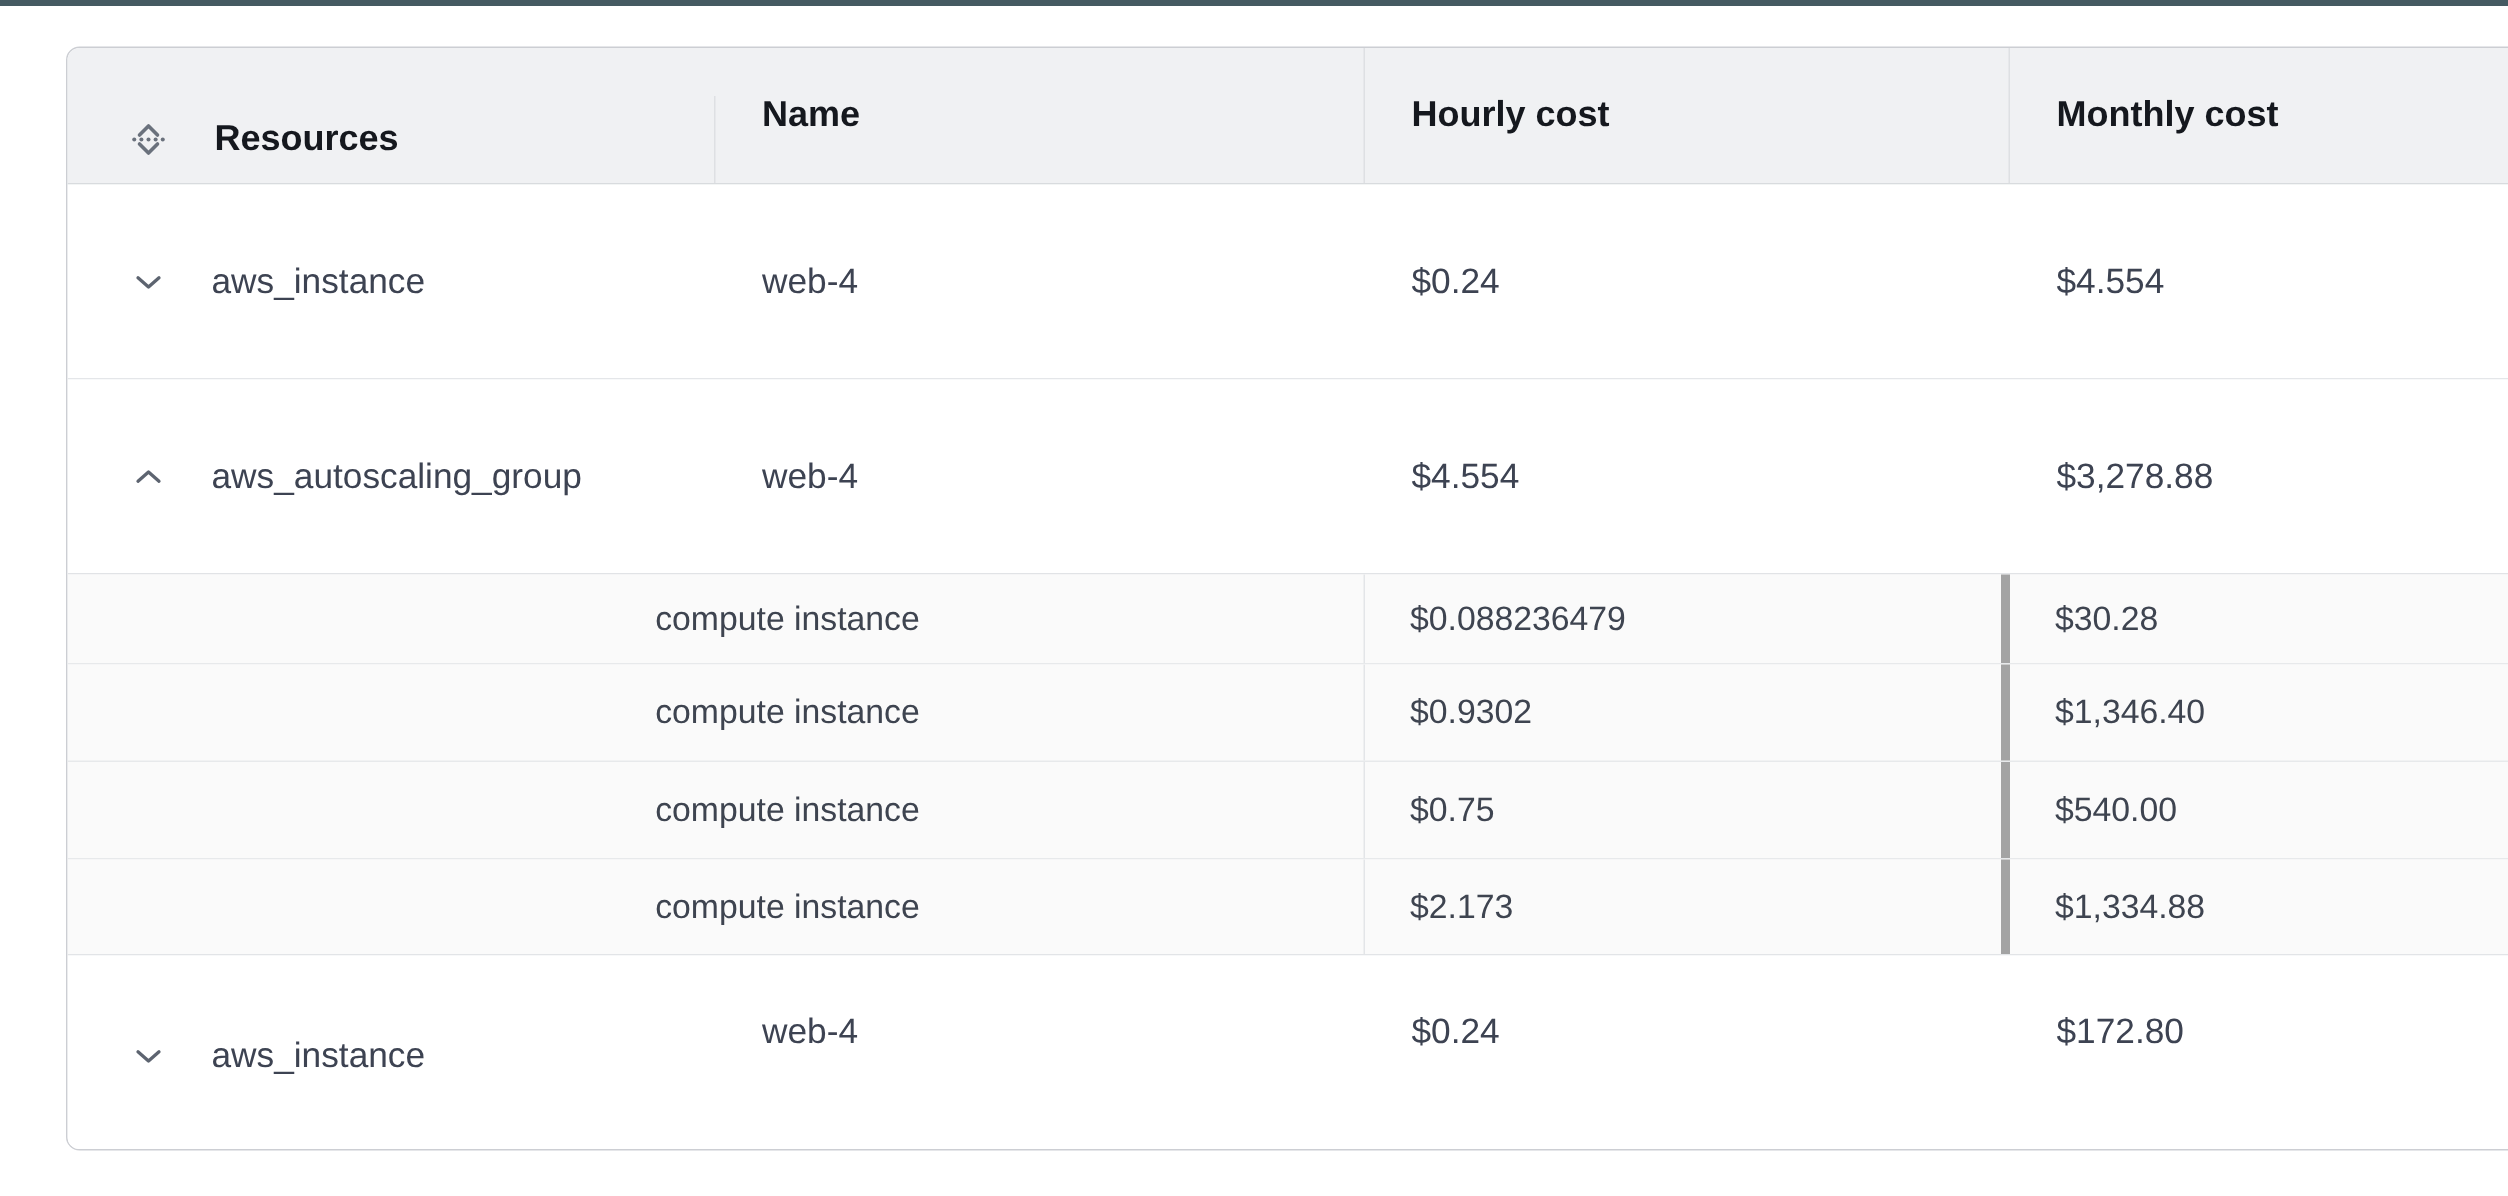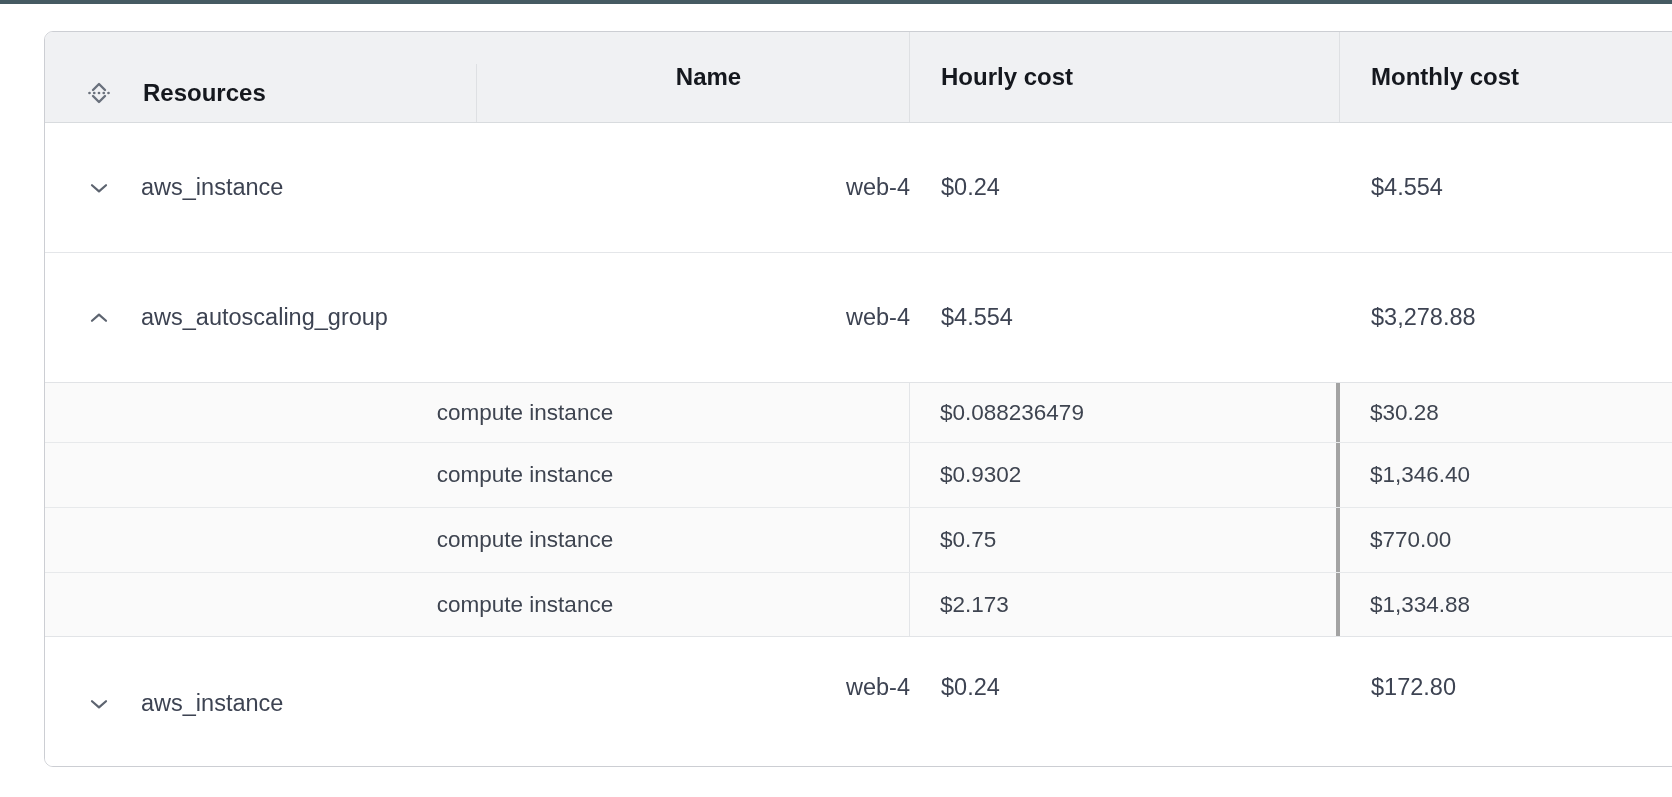--- a/index.html
+++ b/index.html
@@ -29,58 +29,58 @@
     height: 91px; flex: 0 0 91px;
     background: #f0f1f3;
     border-bottom: 1px solid #d8dbde;
   }
   .th {
     display: flex; align-items: center;
     font-size: 24px; font-weight: 700; color: #15181e;
     padding-left: 31px;
   }
   .th.col-resource { width: 432px; flex: 0 0 432px; padding-left: 40px; margin-top: 32px; }
-  .th.col-name     { width: 433px; flex: 0 0 433px; justify-content: center; }
+  .th.col-name     { width: 433px; flex: 0 0 433px; }
   .th.col-hourly   { width: 430px; flex: 0 0 430px; }
   .th.col-monthly  { flex: 1 1 auto; }
   .th-divided { border-right: 1px solid #dee0e3; }
   .reorder-icon { width: 28px; height: 28px; margin-right: 30px; flex: 0 0 28px; cursor: pointer; }
   
   .row {
     display: flex; align-items: center;
     height: 130px; flex: 0 0 130px;
     background: #ffffff;
     font-size: 23.5px; color: #3d4352;
     cursor: pointer;
   }
   .row-b1 { border-bottom: 1px solid #e4e6e9; }
   .row-b2 { border-bottom: 1px solid #e1e3e6; }
   .row-last { height: 129px; flex: 0 0 129px; border-bottom: none; }
   .cell { display: flex; align-items: center; height: 100%; }
   .cell-resource { width: 432px; flex: 0 0 432px; padding-left: 44px; }
-  .cell-name     { width: 433px; flex: 0 0 433px; padding-left: 31px; justify-content: flex-end; }
+  .cell-name     { width: 433px; flex: 0 0 433px; padding-left: 31px; }
   .cell-hourly   { width: 430px; flex: 0 0 430px; padding-left: 31px; }
   .cell-monthly  { flex: 1 1 auto; padding-left: 31px; }
   .chevron { width: 20px; height: 12px; margin-right: 32px; flex: 0 0 20px; cursor: pointer; }
   .row-last .cell-name span,
   .row-last .cell-hourly span,
   .row-last .cell-monthly span { transform: translateY(-14px); display: inline-block; }
   .row-last .cell-resource { transform: translateY(2px); }
   
   .subrow {
     display: flex; align-items: stretch;
     background: #fafafa;
     font-size: 22.5px; color: #3e4450;
   }
   .subrow-mid  { height: 65px; flex: 0 0 65px; border-bottom: 1px solid #e7e9eb; }
   .subrow-1    { height: 60px; flex: 0 0 60px; border-bottom: 1px solid #e7e9eb; }
   .subrow-end  { height: 64px; flex: 0 0 64px; border-bottom: 1px solid #e2e4e7; }
   .subcell { display: flex; align-items: center; }
   .subcell-label   { width: 865px; flex: 0 0 865px; padding-left: 96px; border-right: 1px solid #e3e5e8; justify-content: center; }
-  .subcell-hourly  { width: 430px; flex: 0 0 430px; padding-left: 30px; border-right: 4px solid #a3a3a3; }
+  .subcell-hourly  { width: 430px; flex: 0 0 430px; padding-left: 30px; border-right: 6px solid #a3a3a3; }
   .subcell-monthly { flex: 1 1 auto; padding-left: 30px; }
 </style>
 </head>
 <body>
 
 <div class="accent-bar"></div>
 
 <div class="cost-table">
 
   <div class="thead">
@@ -166,21 +166,21 @@
       </div>
   </div>
   <div class="subrow subrow-mid">
     <div class="subcell subcell-label">
         <span>compute instance</span>
       </div>
     <div class="subcell subcell-hourly">
         <span>$0.75</span>
       </div>
     <div class="subcell subcell-monthly">
-        <span>$770.00</span>
+        <span>$540.00</span>
       </div>
   </div>
   <div class="subrow subrow-end">
     <div class="subcell subcell-label">
         <span>compute instance</span>
       </div>
     <div class="subcell subcell-hourly">
         <span>$2.173</span>
       </div>
     <div class="subcell subcell-monthly">

